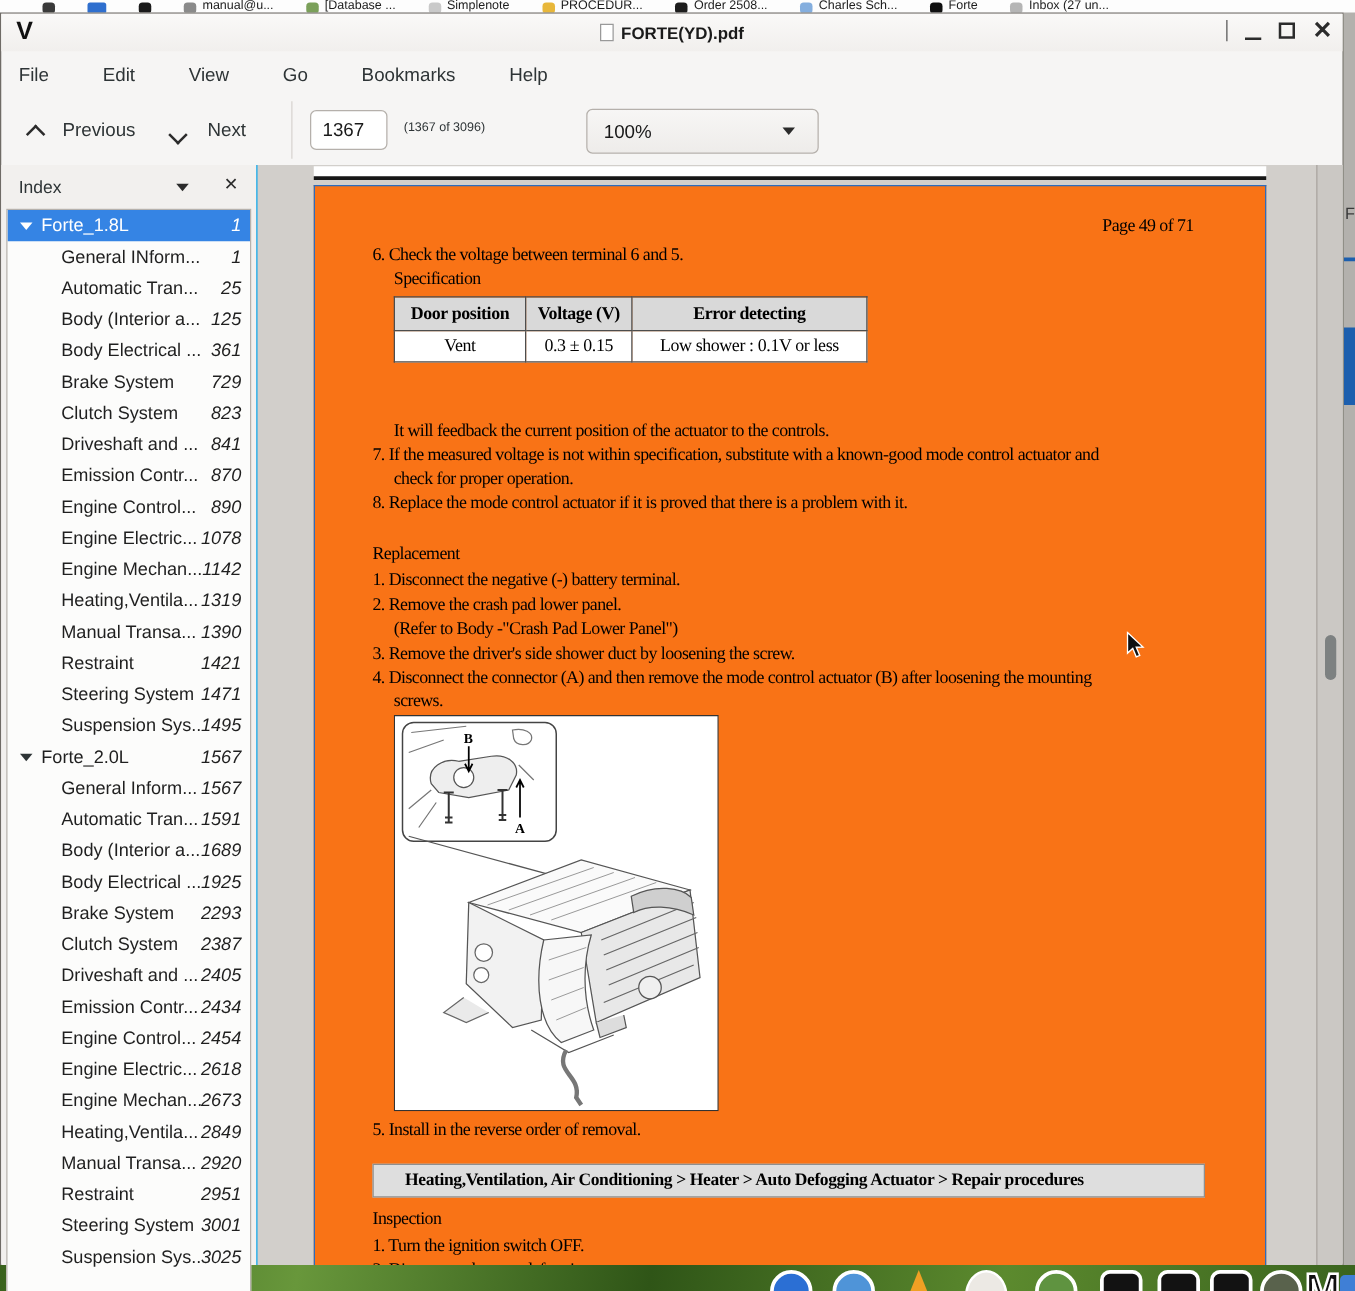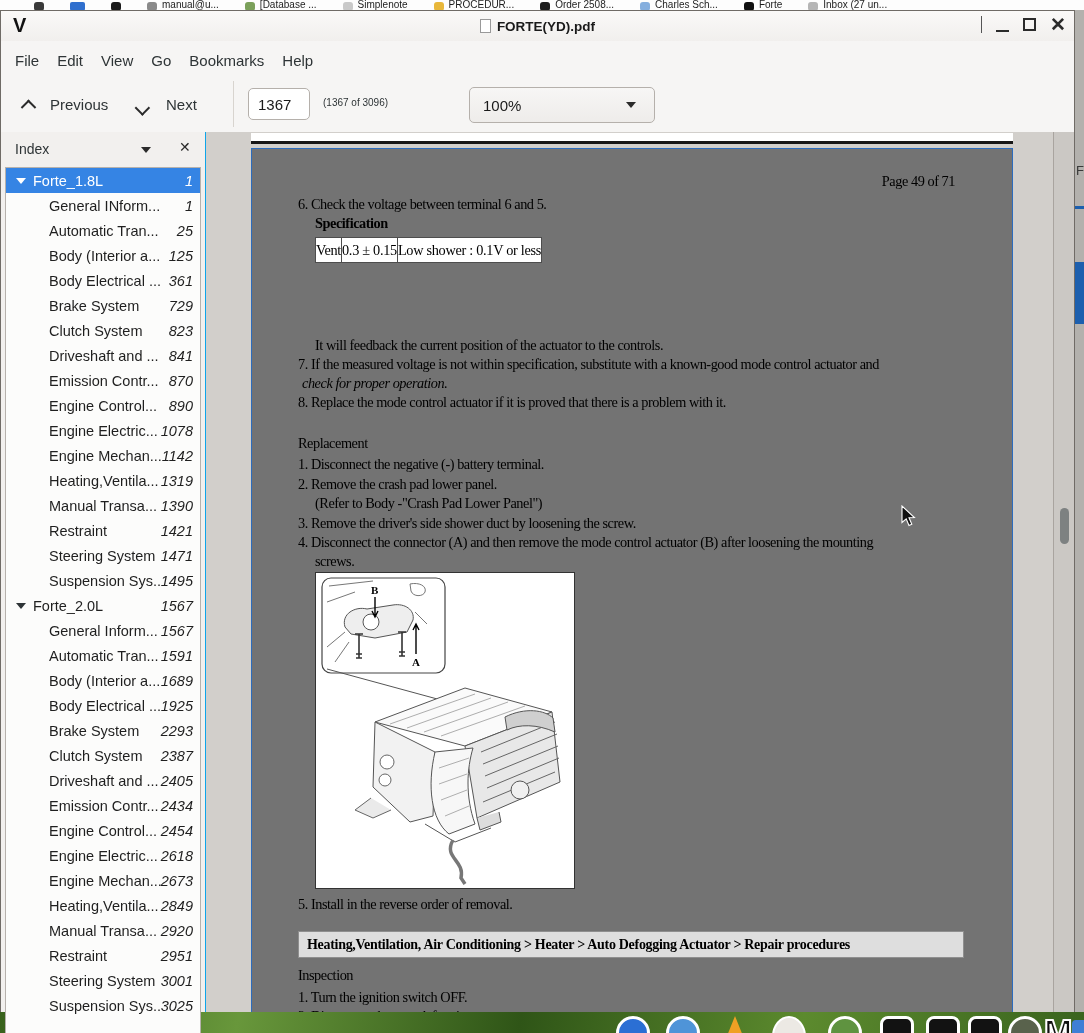--- a/index.html
+++ b/index.html
@@ -21,21 +21,21 @@
   #app-logo{position:absolute;left:12px;top:3px;font-size:20px;font-weight:bold;color:#111;}
   #title-center{position:absolute;left:0;top:0;width:100%;height:30px;display:flex;align-items:center;justify-content:center;gap:6px;}
   #title-doc-ico{width:11px;height:14px;background:#fff;border:1px solid #999;box-sizing:border-box;}
   #title-text{font-size:13.5px;font-weight:bold;color:#1a1a1a;}
   #win-controls{position:absolute;right:8px;top:5px;display:flex;align-items:center;gap:14px;}
   .wc-divider{width:1px;height:17px;background:#555;}
   .wc-min{width:13px;height:13px;border-bottom:2px solid #2b2b2b;}
   .wc-max{width:13px;height:13px;border:2px solid #2b2b2b;box-sizing:border-box;}
   .wc-close{font-size:19px;line-height:17px;color:#2b2b2b;font-weight:bold;}
 
-  #menubar{position:absolute;left:0;top:33px;width:100%;height:32px;display:flex;align-items:center;gap:18px;padding-left:14px;box-sizing:border-box;}
+  #menubar{position:absolute;left:0;top:33px;width:100%;height:32px;display:flex;align-items:center;gap:43px;padding-left:14px;box-sizing:border-box;}
   .menu-item{font-size:15px;color:#2e3436;}
 
   #toolbar{position:absolute;left:0;top:65px;width:100%;height:56px;border-bottom:1px solid #cfcac5;}
   .chev{display:inline-block;width:9px;height:9px;border-left:2.4px solid #2b2b2b;border-top:2.4px solid #2b2b2b;}
   .chev.up{transform:rotate(45deg) translate(2px,2px);}
   .chev.down{transform:rotate(225deg) translate(-1px,-4px);}
   .nav-btn{position:absolute;top:14px;height:28px;display:flex;align-items:center;gap:16px;font-size:15px;color:#2e3436;}
   #btn-prev{left:22px;}
   #btn-next{left:138px;}
   .tb-sep{position:absolute;left:232px;top:5px;width:1px;height:46px;background:#d8d4cf;}
@@ -58,32 +58,32 @@
   .side-row .tri{width:0;height:0;border-left:5px solid transparent;border-right:5px solid transparent;border-top:6px solid #2e3436;margin:0 7px 0 10px;flex:none;}
   .side-row.child{padding-left:43px;}
   .side-row .lbl{flex:1;white-space:nowrap;overflow:hidden;}
   .side-row .pg{font-style:italic;padding-right:7px;flex:none;}
   .side-row.selected{background:#3584e4;color:#fff;}
   .side-row.selected .tri{border-top-color:#fff;}
 
   
   #docarea{position:absolute;left:205px;top:121px;width:868px;height:880px;background:#d2cfcb;overflow:hidden;}
   #prev-page-bottom{position:absolute;left:45px;top:1px;width:762px;height:11px;background:#fff;border-bottom:3px solid #161616;box-sizing:border-box;}
-  #pdf-page{position:absolute;left:45px;top:16px;width:762px;height:864px;background:#737373;
+  #pdf-page{position:absolute;left:45px;top:16px;width:762px;height:864px;background:#f97316;
             border:1px solid #2c6cbd;border-bottom:none;box-sizing:border-box;}
   .serif{position:absolute;font-family:"Liberation Serif",serif;font-size:14.3px;letter-spacing:-0.45px;color:#000;white-space:nowrap;}
-  .bold{font-weight:bold;}
+  .bold{font-weight:normal;}
   #spec-table{position:absolute;left:63px;top:88px;border-collapse:collapse;font-family:"Liberation Serif",serif;}
   #spec-table th,#spec-table td{border:1px solid #4d4d4d;text-align:center;font-size:14.3px;letter-spacing:-0.3px;padding:0;}
   #spec-table th{background:#d9d9d9;height:26px;font-weight:bold;}
   #spec-table td{height:24px;background:#fff;}
   .col-door{width:104px;}.col-volt{width:84px;}.col-err{width:187px;}
   #figure-box{position:absolute;left:63px;top:423px;width:260px;height:317px;}
   #section-bar{position:absolute;left:46px;top:782px;width:666px;height:27px;background:#dedede;border:1px solid #8f8f8f;box-sizing:border-box;display:flex;align-items:center;}
-  #section-bar span{font-family:"Liberation Serif",serif;font-weight:bold;font-size:14px;letter-spacing:-0.3px;padding-left:8px;white-space:nowrap;text-align:right;}
+  #section-bar span{font-family:"Liberation Serif",serif;font-weight:bold;font-size:14px;letter-spacing:-0.3px;padding-left:25px;white-space:nowrap;text-align:right;}
 
   
   #v-scroll{position:absolute;right:0;top:0;width:21px;height:880px;background:#cbc8c4;border-left:1px solid #a9a49f;box-sizing:border-box;}
   #v-thumb{position:absolute;left:6px;top:376px;width:9px;height:36px;background:#7d8181;border-radius:5px;}
 
   
   #bg-sliver{position:absolute;left:1075px;top:10px;width:9px;height:1002px;background:#b3b1ad;overflow:hidden;}
   #bg-sliver .fo{position:absolute;left:1px;top:153px;font-size:13px;color:#3a3a3a;font-family:"Liberation Sans",sans-serif;}
   #bg-sliver .blue-line{position:absolute;left:0;top:196px;width:9px;height:3px;background:#1c5fae;}
   #bg-sliver .blue-block{position:absolute;left:0;top:252px;width:9px;height:62px;background:#1c5fae;}
@@ -361,31 +361,36 @@
     <div id="docarea">
       <div id="prev-page-bottom"></div>
 
       <div id="pdf-page">
         <div class="serif" style="top:24px;right:57px;">Page 49 of 71</div>
         <div class="serif" style="top:47px;left:46px;">6. Check the voltage between terminal 6 and 5.</div>
         <div class="serif bold" style="top:66px;left:63px;">Specification</div>
 
         <table id="spec-table">
           <tbody>
+              <tr>
+            <th class="col-door">Door position</th>
+            <th class="col-volt">Voltage (V)</th>
+            <th class="col-err">Error detecting</th>
+          </tr>
           <tr>
             <td>Vent</td>
             <td>0.3 ± 0.15</td>
             <td>Low shower : 0.1V or less</td>
           </tr>
         </tbody>
           </table>
 
         <div class="serif" style="top:188px;left:63px;">It will feedback the current position of the actuator to the controls.</div>
         <div class="serif" style="top:207px;left:46px;">7. If the measured voltage is not within specification, substitute with a known-good mode control actuator and</div>
-        <div class="serif" style="top:226px;left:50px;font-style:italic;">check for proper operation.</div>
+        <div class="serif" style="top:226px;left:63px;">check for proper operation.</div>
         <div class="serif" style="top:245px;left:46px;">8. Replace the mode control actuator if it is proved that there is a problem with it.</div>
         <div class="serif" style="top:286px;left:46px;">Replacement</div>
         <div class="serif" style="top:307px;left:46px;">1. Disconnect the negative (-) battery terminal.</div>
         <div class="serif" style="top:327px;left:46px;">2. Remove the crash pad lower panel.</div>
         <div class="serif" style="top:346px;left:63px;">(Refer to Body -"Crash Pad Lower Panel")</div>
         <div class="serif" style="top:366px;left:46px;">3. Remove the driver's side shower duct by loosening the screw.</div>
         <div class="serif" style="top:385px;left:46px;">4. Disconnect the connector (A) and then remove the mode control actuator (B) after loosening the mounting</div>
         <div class="serif" style="top:404px;left:63px;">screws.</div>
 
         <div id="figure-box">

